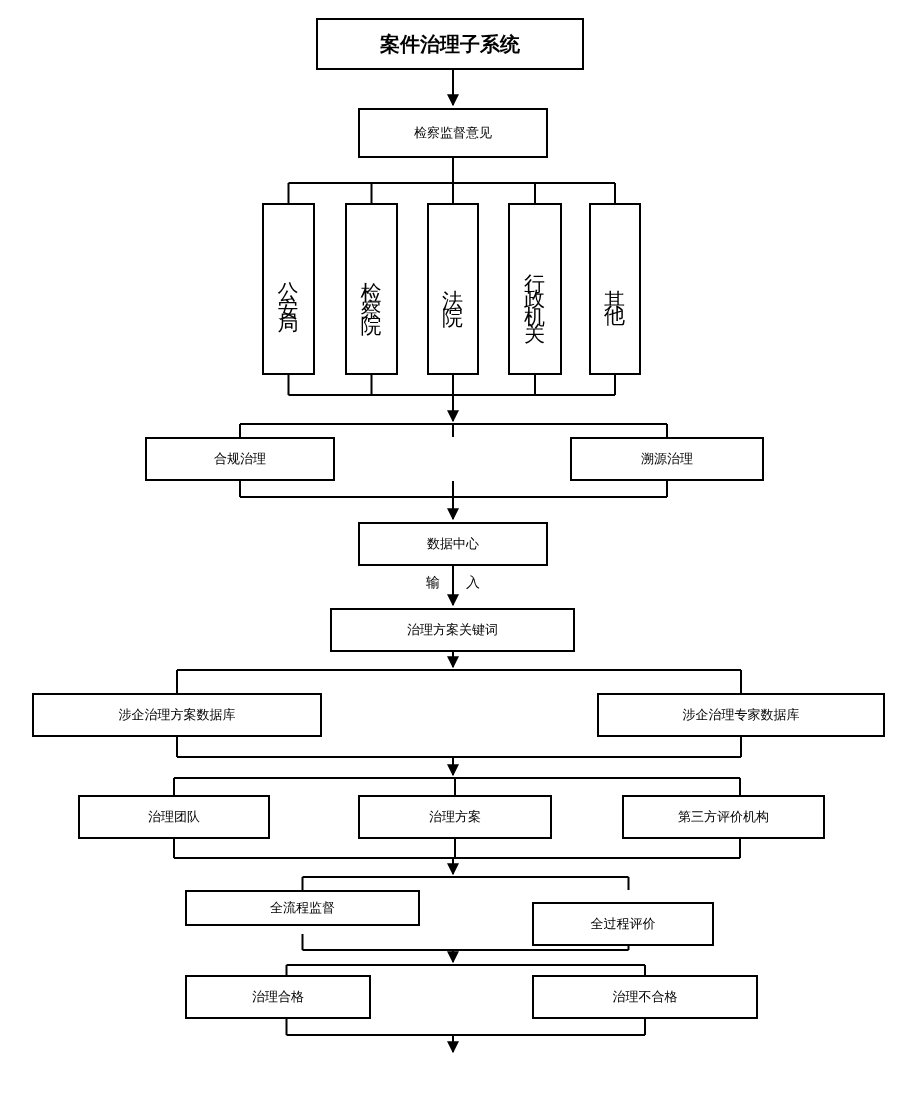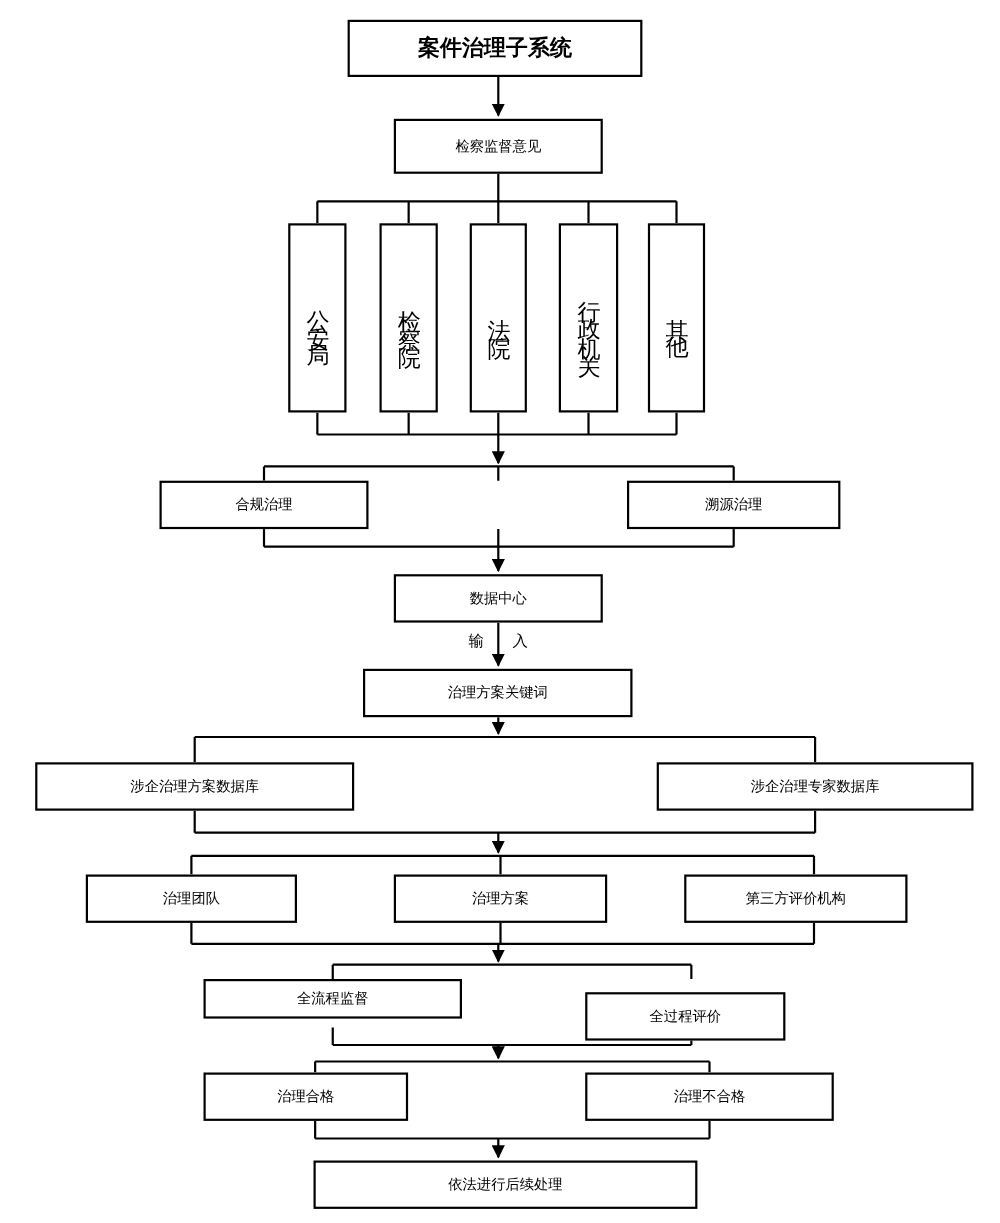--- a/index.html
+++ b/index.html
@@ -88,15 +88,14 @@
   <div class="node" style="left:358px;top:795px;width:194px;height:44px;">治理方案</div>
   <div class="node" style="left:78px;top:795px;width:192px;height:44px;">治理团队</div>
   <div class="node" style="left:622px;top:795px;width:203px;height:44px;">第三方评价机构</div>
 
   <div class="node" style="left:185px;top:890px;width:235px;height:36px;">全流程监督</div>
   <div class="node" style="left:532px;top:890px;width:182px;height:44px;margin-top:12px;">全过程评价</div>
 
   <div class="node" style="left:185px;top:975px;width:186px;height:44px;">治理合格</div>
   <div class="node" style="left:532px;top:975px;width:226px;height:44px;">治理不合格</div>
 
-  <div class="node" style="left:285px;top:1055px;width:349px;height:44px;">依法进行后续处理</div>
 
 </div>
 
 </body></html>

